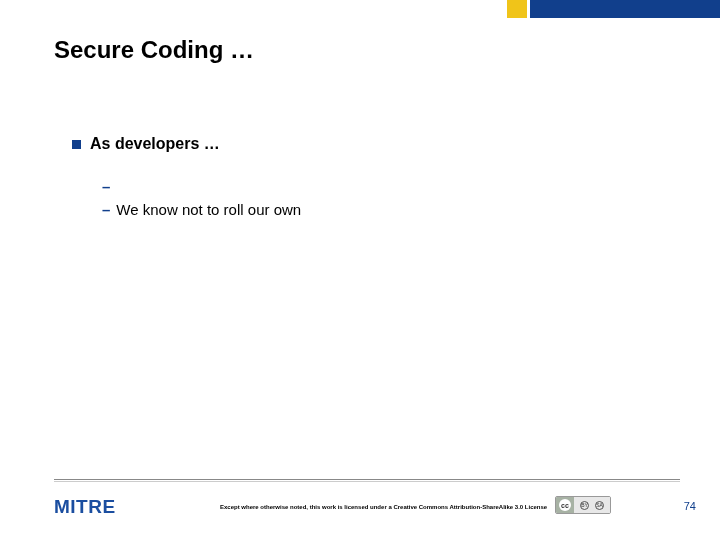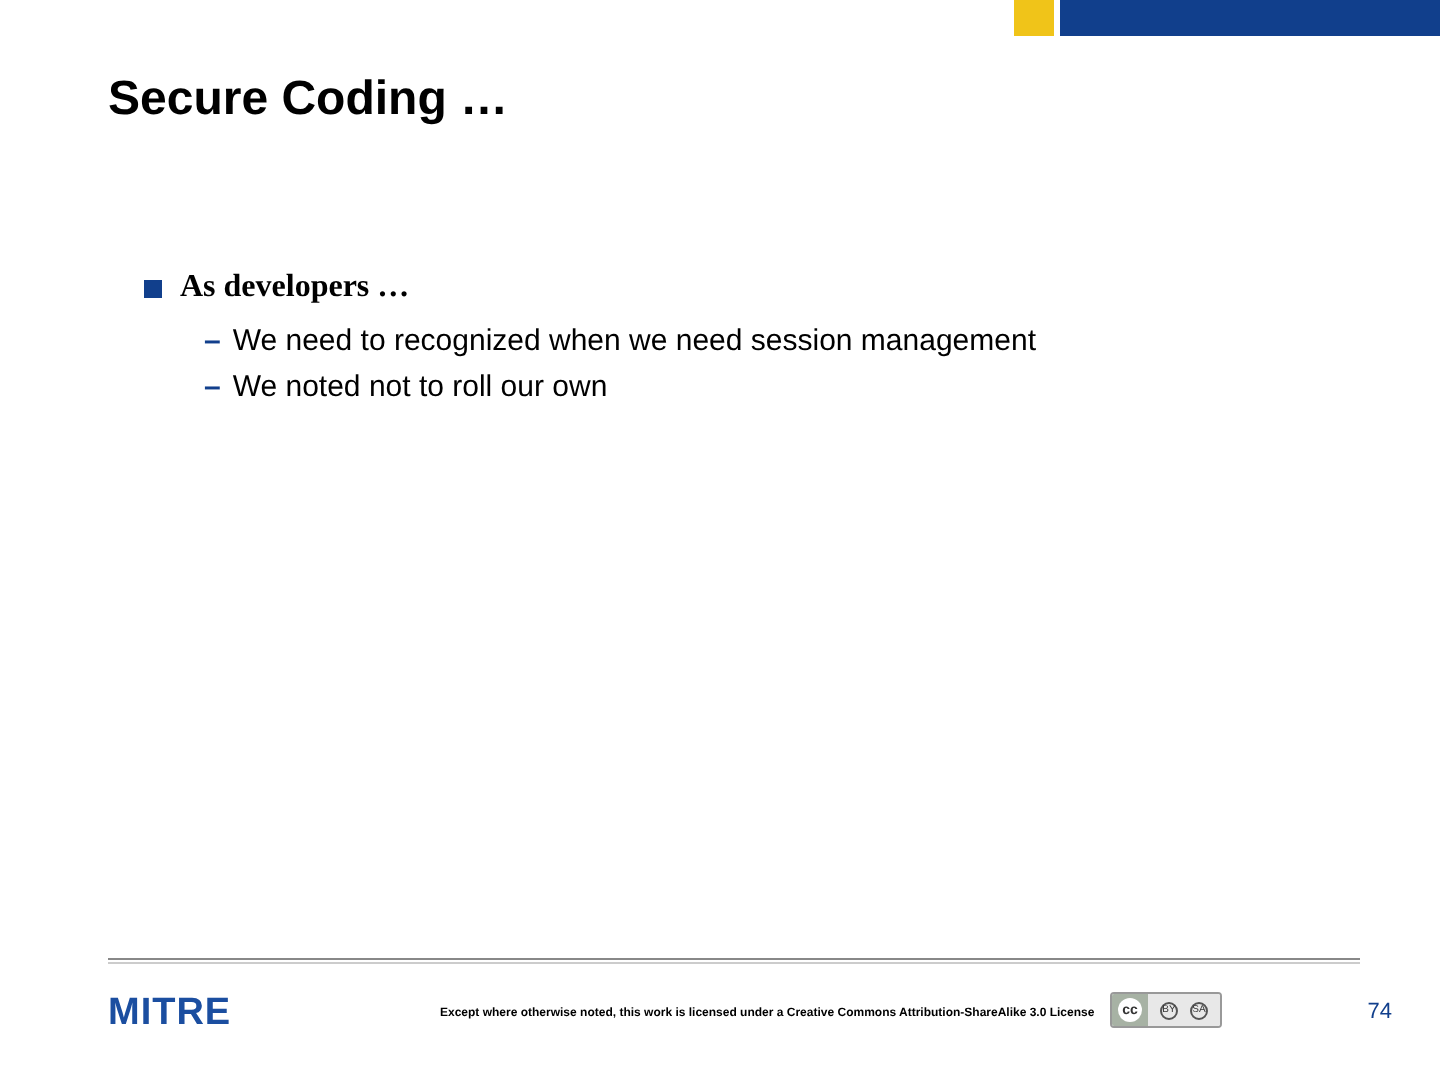--- a/index.html
+++ b/index.html
@@ -32,22 +32,21 @@
   }
   .content {
     position: absolute;
     top: 135px;
     left: 72px;
     right: 40px;
   }
   .bullet-main {
     display: flex;
     align-items: flex-start;
-    margin-bottom: 8px;
-    font-family: Liberation Serif, serif;
+    margin-bottom: 24px;
   }
   .sq {
     width: 9px;
     height: 9px;
     background: #113f8c;
     margin-top: 5px;
     margin-right: 9px;
     flex-shrink: 0;
   }
   .main-text { font-size: 16px; font-weight: bold; color: #000; }
@@ -157,25 +156,24 @@
 <h1 class="title">Secure Coding …</h1>
 
 <div class="content">
   <div class="bullet-main">
     <div class="sq"></div>
     <div class="main-text">As developers …</div>
   </div>
   <div class="sub-list">
     <div class="sub-item">
       <span class="dash">–</span>
-      <span class="sub-text">We need to recognized when we need session management</span>
     </div>
     <div class="sub-item">
       <span class="dash">–</span>
-      <span class="sub-text">We noted not to roll our own</span>
+      <span class="sub-text">We know not to roll our own</span>
     </div>
   </div>
 </div>
 
 <div class="footer-line"></div>
 <div class="footer-line2"></div>
 
 <div class="logo">MITRE</div>
 
 <div class="license-text">Except where otherwise noted, this work is licensed under a Creative Commons Attribution-ShareAlike 3.0 License</div>

